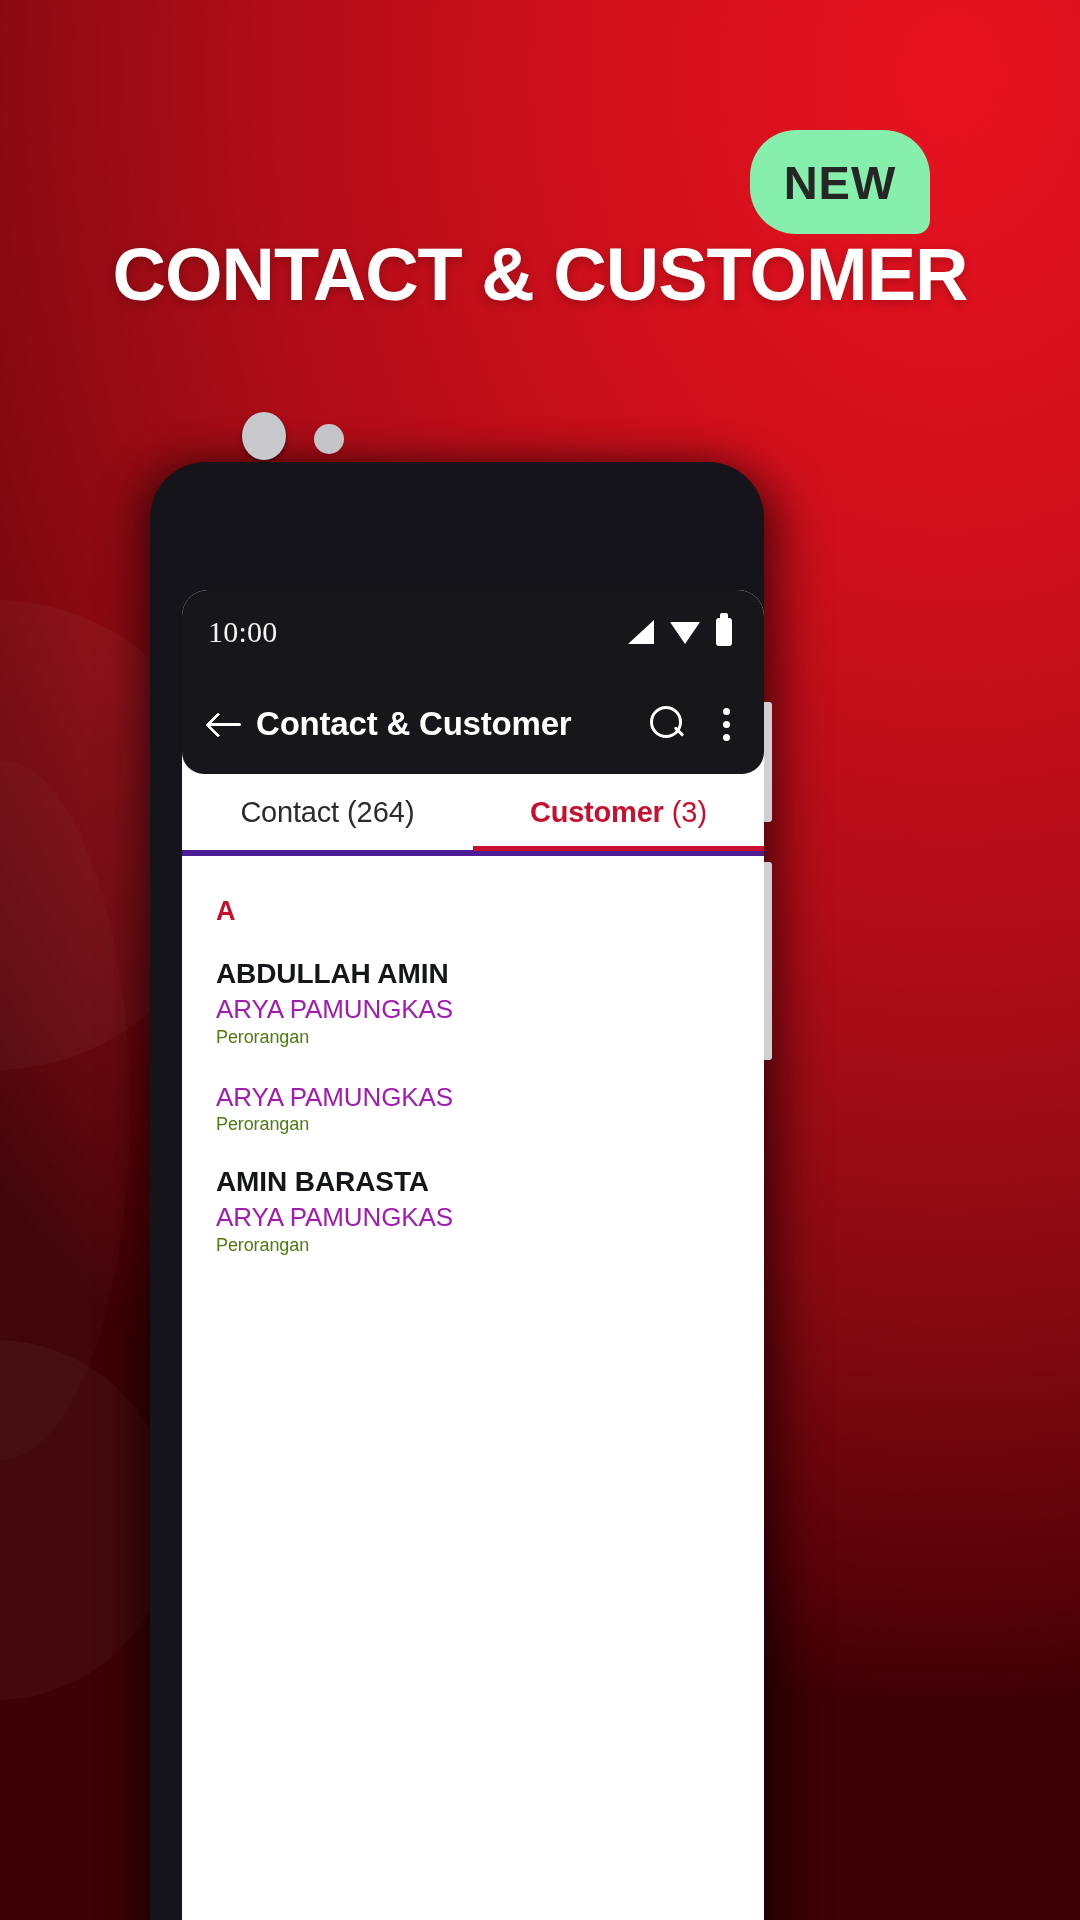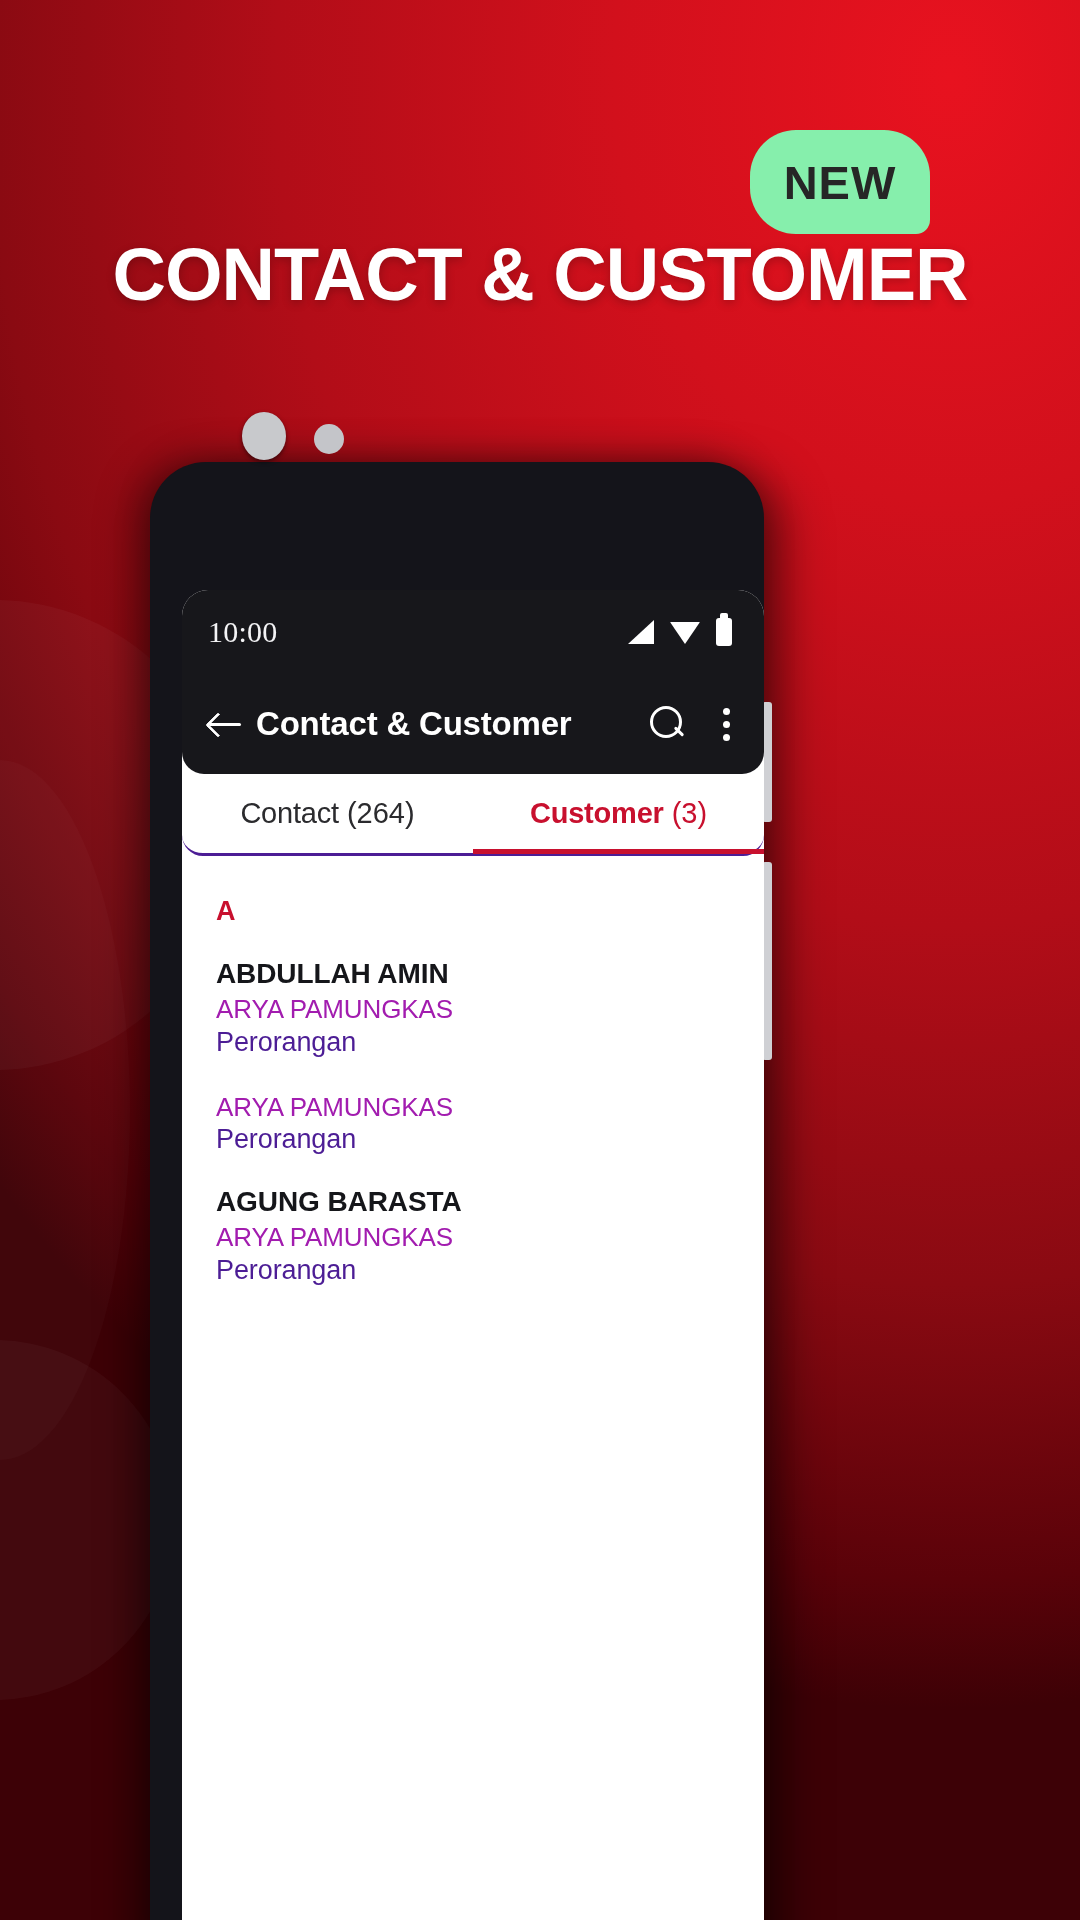--- a/index.html
+++ b/index.html
@@ -154,22 +154,21 @@
     width:8px; display:flex; flex-direction:column; gap:6px;
     align-items:center; margin-right:6px;
   }
   #menu-icon span {
     width:7px; height:7px; border-radius:50%; background:#fff; display:block;
   }
 
   
   #tabs {
     display:flex; height:82px; background:#fff;
-    border-bottom:3px solid #4c1d95;
-    border-radius:21px;
+    border-bottom:6px solid #4c1d95;
   }
   .tab {
     flex:1 1 50%; display:flex; align-items:center; justify-content:center;
     position:relative; font-size:29px;
   }
   .tab .t-main { letter-spacing:-.2px; }
   .tab.inactive { color:#2b2b2e; }
   .tab.active .t-main { color:#c8102e; font-weight:bold;text-align:right; }
   .tab.active .t-count { color:#c8102e; font-weight:normal; margin-left:8px; }
   .tab.inactive .t-count { margin-left:8px; }
@@ -192,21 +191,21 @@
   .row .col-left { flex:1 1 auto; }
   .row .nm {
     font-size:28px; font-weight:bold; color:#15161a;
     letter-spacing:-.1px; line-height:1.18;
   }
   .row .sub {
     font-size:26px; color:#a21caf; margin-top:4px;
     letter-spacing:-.1px; line-height:1.18;
   }
   .row .type {
-    font-size:27px; color:#4c1d95; padding-top:2px;
+    font-size:18px; color:#4d7c0f; padding-top:2px;
     white-space:nowrap; letter-spacing:-.1px;
   }
 </style>
 </head>
 <body>
 
 <div id="promo-bg">
   <div class="blob b1"></div>
   <div class="blob b3"></div>
   <div class="blob b2"></div>
@@ -274,21 +273,21 @@
 
       <div class="row">
         <div class="col-left">
           <div class="sub">ARYA PAMUNGKAS</div>
         </div>
         <div class="type">Perorangan</div>
       </div>
 
       <div class="row">
         <div class="col-left">
-          <div class="nm">AGUNG BARASTA</div>
+          <div class="nm">AMIN BARASTA</div>
           <div class="sub">ARYA PAMUNGKAS</div>
         </div>
         <div class="type">Perorangan</div>
       </div>
     </div>
 
   </div>
 </div>
 
 </body></html>

